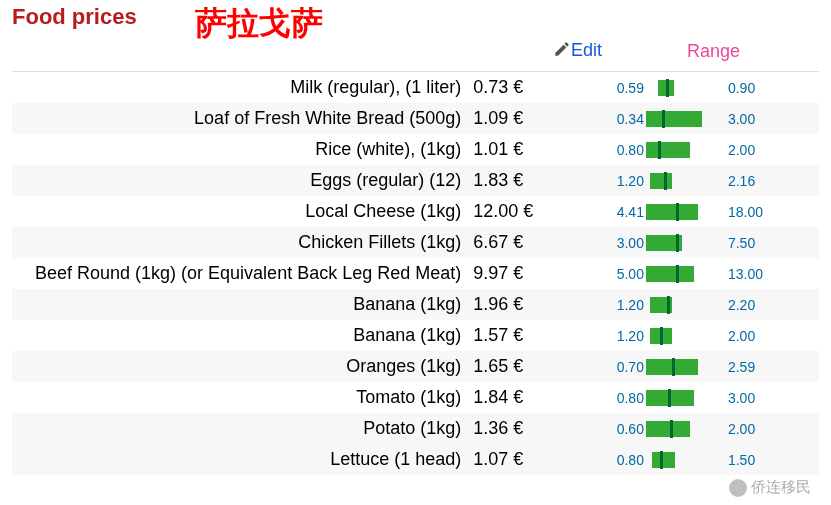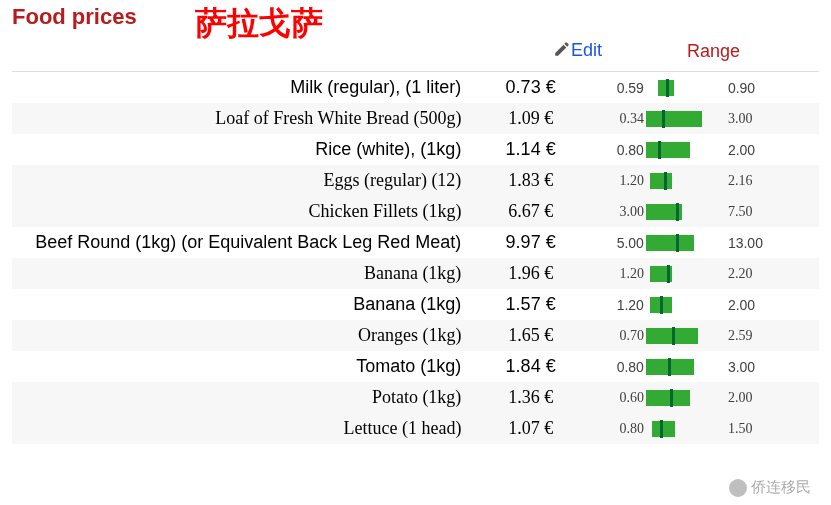--- a/index.html
+++ b/index.html
@@ -47,38 +47,38 @@
   th.range-col { width: 200px; text-align: center; }
   .edit-link {
     color: #1a56db;
     font-size: 18px;
     cursor: pointer;
     display: inline-flex;
     align-items: flex-start;
     gap: 0;
   }
   .edit-link svg { fill: #555; }
-  .range-header { color: #b91c1c; }
-  tbody tr.alt { background: #f7f7f7; font-family: Liberation Serif, serif; }
+  .range-header { color: #ec4899; }
+  tbody tr.alt { background: #f7f7f7; }
   tbody td {
     padding: 5px 6px;
     font-size: 18px;
     vertical-align: middle;
   }
   td.item-cell { text-align: right; }
-  td.price-cell { text-align: center; padding-right: 20px; }
+  td.price-cell { text-align: left; padding-right: 20px; }
   td.range-cell { font-size: 14px; white-space: nowrap; }
   .range-wrap {
     display: flex;
     align-items: center;
     gap: 2px;
   }
   .range-low, .range-high {
     font-size: 14px;
-    color: #404040;
+    color: #0369a1;
     min-width: 30px;
   }
   .range-low { text-align: right; }
   .range-high { text-align: left; }
   .bar {
     position: relative;
     height: 16px;
     width: 80px;
     flex: 0 0 80px;
   }
@@ -158,21 +158,21 @@
               <div class="bar">
                 <div class="bar-fill" style="left: 0%; width: 70%;"></div>
                 <div class="bar-marker" style="left: 20%;"></div>
               </div>
               <span class="range-high">3.00</span>
             </div>
           </td>
         </tr>
         <tr>
           <td class="item-cell">Rice (white), (1kg)</td>
-          <td class="price-cell">1.14 €</td>
+          <td class="price-cell">1.01 €</td>
           <td class="range-cell">
             <div class="range-wrap">
               <span class="range-low">0.80</span>
               <div class="bar">
                 <div class="bar-fill" style="left: 0%; width: 55%;"></div>
                 <div class="bar-marker" style="left: 15%;"></div>
               </div>
               <span class="range-high">2.00</span>
             </div>
           </td>
@@ -181,20 +181,34 @@
           <td class="item-cell">Eggs (regular) (12)</td>
           <td class="price-cell">1.83 €</td>
           <td class="range-cell">
             <div class="range-wrap">
               <span class="range-low">1.20</span>
               <div class="bar">
                 <div class="bar-fill" style="left: 5%; width: 28%;"></div>
                 <div class="bar-marker" style="left: 23%;"></div>
               </div>
               <span class="range-high">2.16</span>
+            </div>
+          </td>
+        </tr>
+        <tr>
+          <td class="item-cell">Local Cheese (1kg)</td>
+          <td class="price-cell">12.00 €</td>
+          <td class="range-cell">
+            <div class="range-wrap">
+              <span class="range-low">4.41</span>
+              <div class="bar">
+                <div class="bar-fill" style="left: 0%; width: 65%;"></div>
+                <div class="bar-marker" style="left: 37%;"></div>
+              </div>
+              <span class="range-high">18.00</span>
             </div>
           </td>
         </tr>
         <tr class="alt">
           <td class="item-cell">Chicken Fillets (1kg)</td>
           <td class="price-cell">6.67 €</td>
           <td class="range-cell">
             <div class="range-wrap">
               <span class="range-low">3.00</span>
               <div class="bar">

